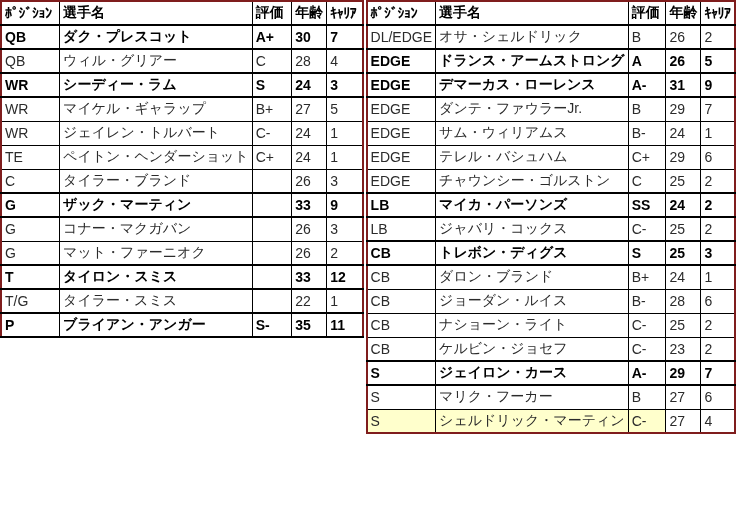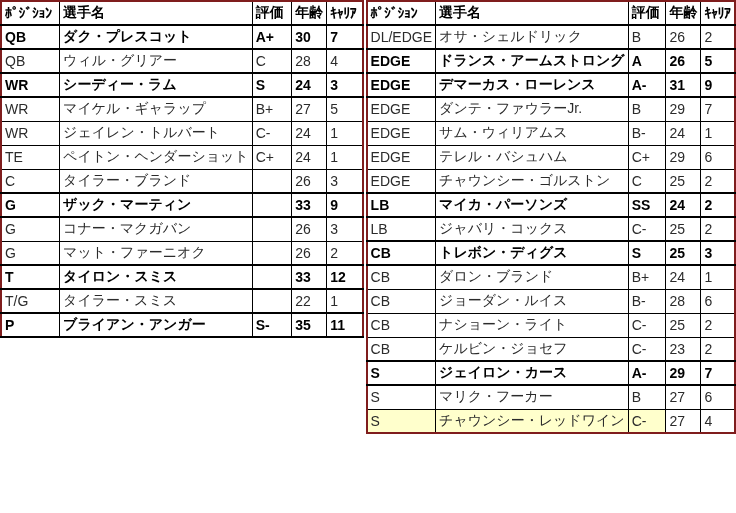--- a/index.html
+++ b/index.html
@@ -307,21 +307,21 @@
           </tr>
           <tr>
             <td class="pos">S</td>
             <td class="name">マリク・フーカー</td>
             <td class="rating">B</td>
             <td class="num">27</td>
             <td class="num">6</td>
           </tr>
           <tr class="highlight">
             <td class="pos">S</td>
-            <td class="name shrink">チャウンシー・レッドワイン</td>
+            <td class="name shrink">シェルドリック・マーティン</td>
             <td class="rating">C-</td>
             <td class="num">27</td>
             <td class="num">4</td>
           </tr>
         </tbody>
     </table>
 
   </div>
 </div>
 

